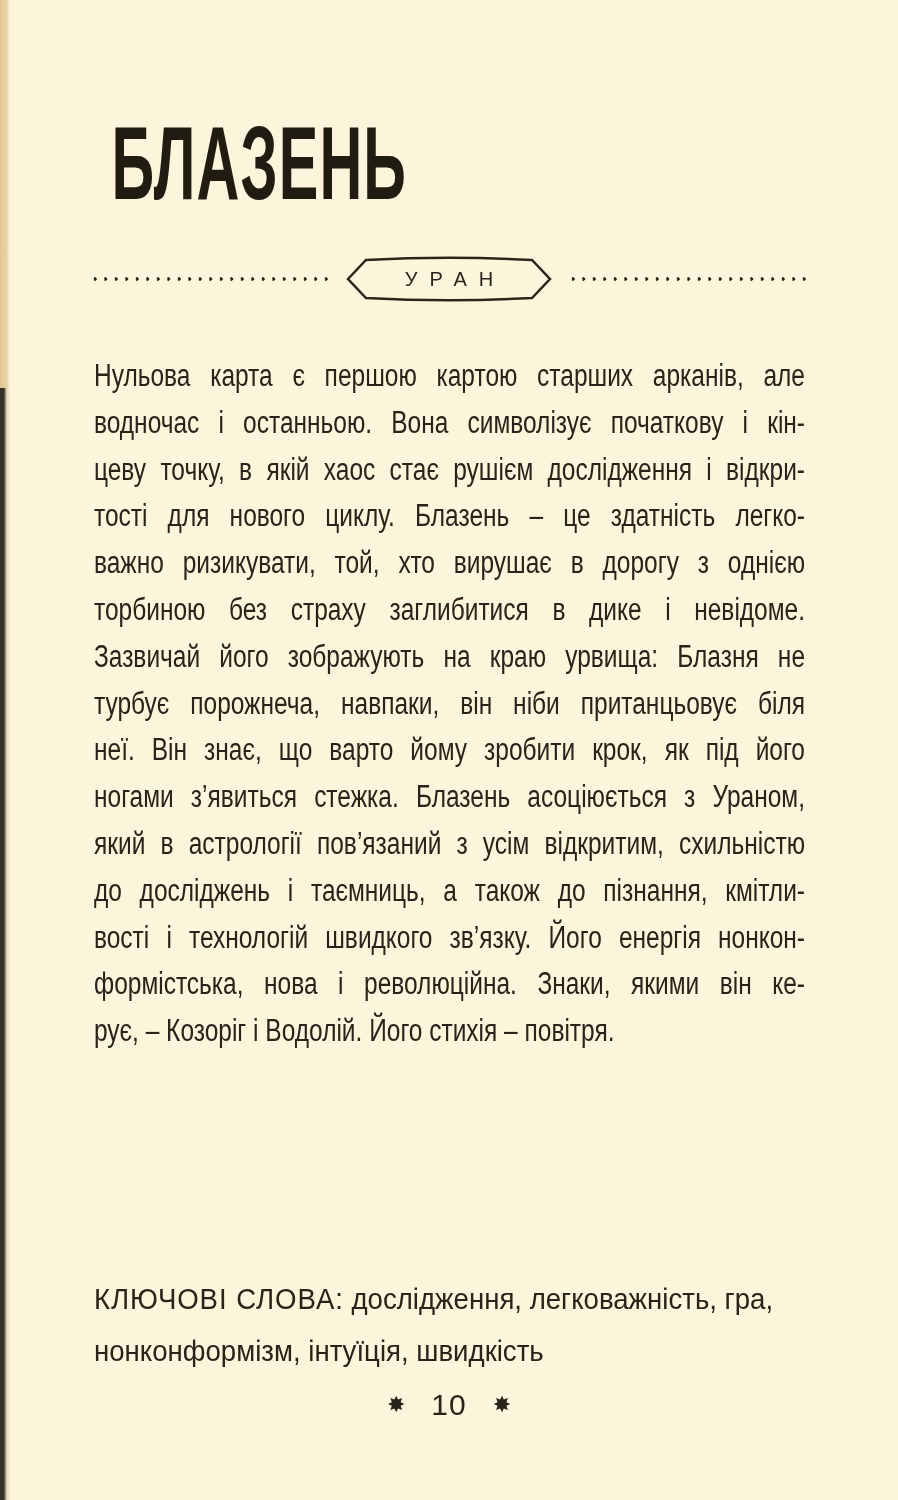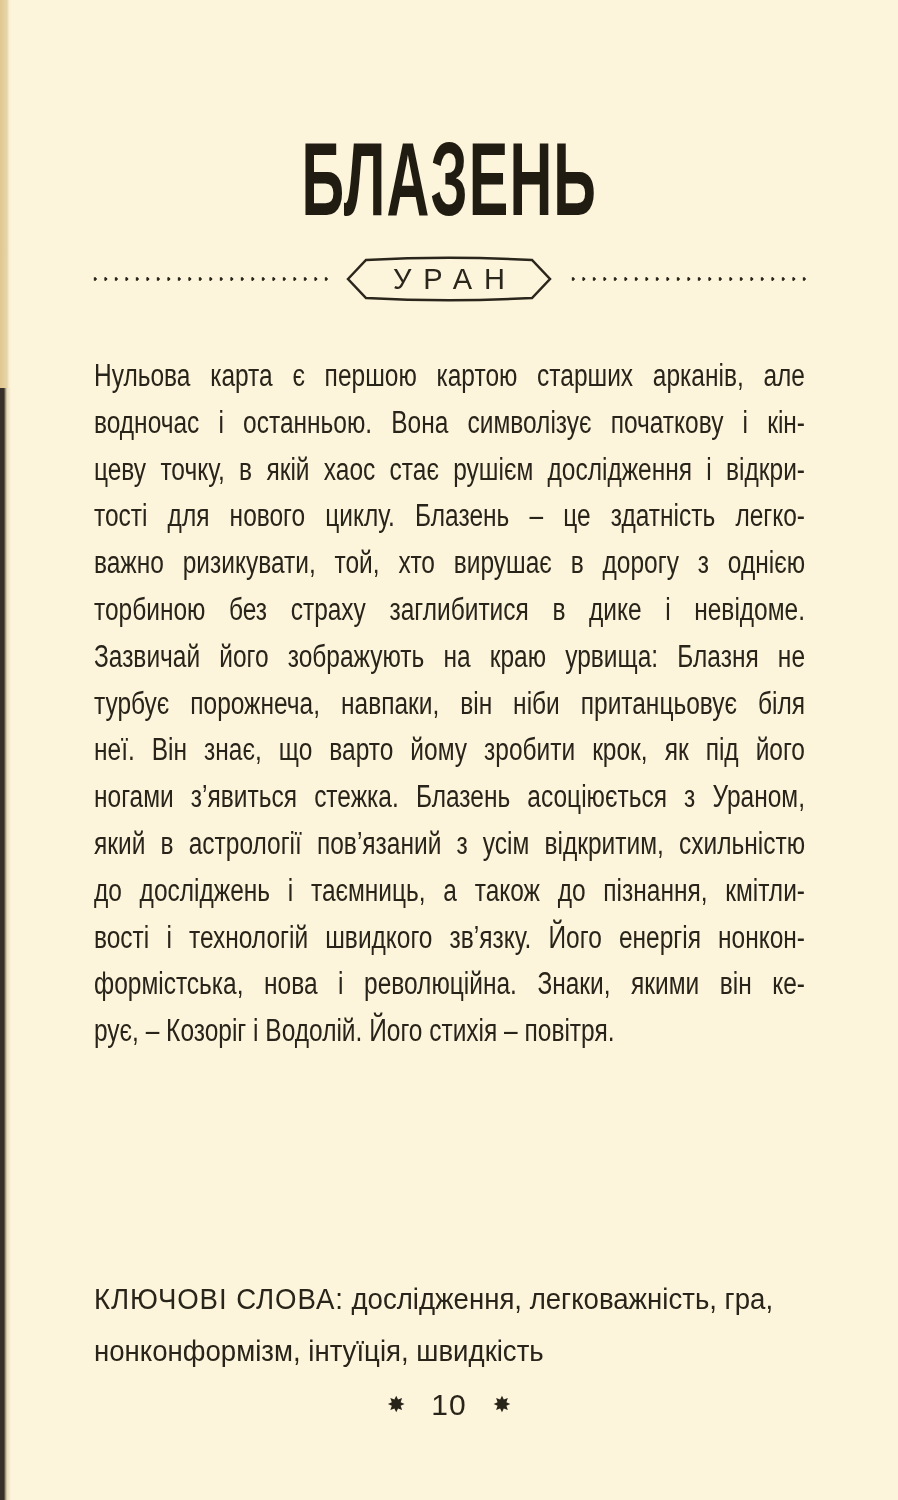--- a/index.html
+++ b/index.html
@@ -17,39 +17,38 @@
     background:
       linear-gradient(to right, rgba(190,160,95,.30) 7px, rgba(190,160,95,0) 9px),
       linear-gradient(to right, #eed7a2 0, #f4e6c0 5px, rgba(252,244,219,0) 11px);
   }
   .edge-bottom{
     position:absolute;left:0;top:388px;bottom:0;width:12px;
     background:linear-gradient(to right,#37302a 0,#37302a 4px,#8a7c5e 5px,#e9ddbc 7px,rgba(252,244,219,0) 11px);
   }
   .title{
     position:absolute;top:108px;left:0;right:0;
-    text-align:center;
     font-size:104px;line-height:110px;font-weight:bold;
-    color:#211c12;white-space:nowrap;margin-top:16px;
+    color:#211c12;white-space:nowrap;
   }
   .title-inner{display:inline-block;transform:scale(0.57,1);transform-origin:center;letter-spacing:2px;}
   .divider{
     position:absolute;top:256px;left:90px;right:90px;height:46px;
     display:flex;align-items:center;gap:14px;
   }
   .dots{
     flex:1;height:10px;
     background-image:radial-gradient(circle 1.7px at 5px 5px,#2b261c 96%,rgba(0,0,0,0) 100%);
     background-size:10.5px 10px;background-repeat:repeat-x;background-position:left center;
   }
   .badge{position:relative;width:210px;height:46px;flex:0 0 auto;}
   .badge svg{position:absolute;inset:0;}
   .badge-label{
     position:absolute;inset:0;display:flex;align-items:center;justify-content:center;
-    font-size:29px;letter-spacing:12px;padding-left:12px;
+    font-size:20px;letter-spacing:12px;padding-left:12px;
     color:#2b261c;font-weight:400;
   }
   .body{
     position:absolute;top:353px;left:94px;width:900px;
     transform:scale(0.79,1);transform-origin:left top;
     font-size:31px;line-height:46.8px;color:#29241a;
   }
   .bl{text-align:justify;text-align-last:justify;white-space:nowrap;}
   .bl.last{text-align-last:left;}
   .keywords{

